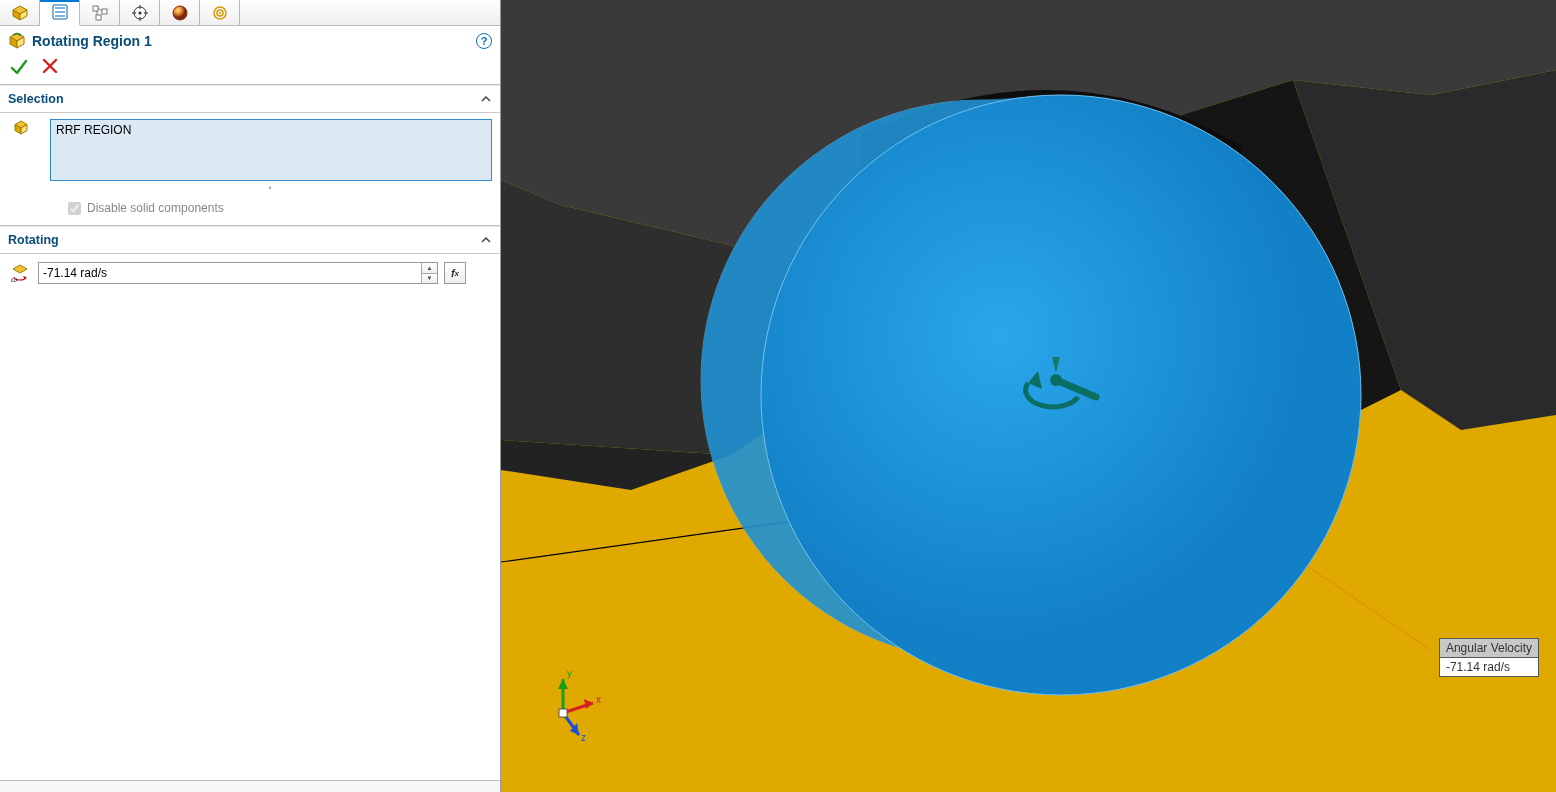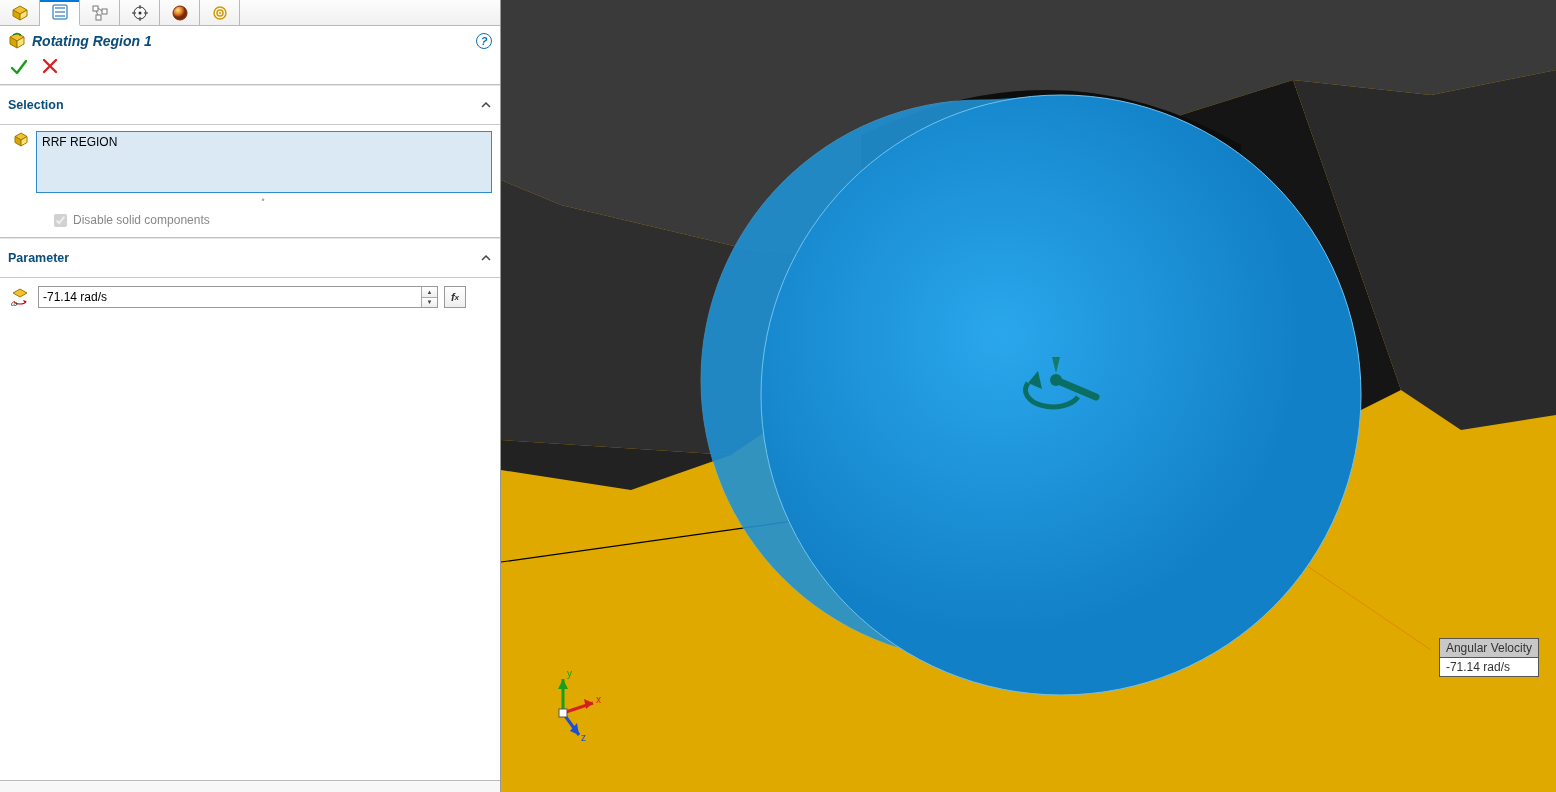--- a/index.html
+++ b/index.html
@@ -39,21 +39,20 @@
   }
   .tab.active {
     background: #fff;
     border-bottom: 2px solid #fff;
     box-shadow: inset 0 2px 0 #0078d7;
   }
   .header-row {
     display: flex;
     align-items: center;
     padding: 6px 8px 4px 8px;
-    font-style: italic;
   }
   .header-title {
     font-weight: bold;
     font-size: 14px;
     margin-left: 6px;
     flex: 1;
     color: #0a4d7a;
   }
   .header-help {
     width: 16px; height: 16px;
@@ -70,37 +69,37 @@
     padding: 4px 10px 8px 10px;
   }
   .divider {
     height:1px;
     background:#c0c0c0;
     margin: 0;
   }
   .section-header {
     display:flex;
     align-items:center;
-    padding: 12px 8px;
+    padding: 6px 8px;
     border-bottom:1px solid #c9c9c9;
     border-top:1px solid #e6e6e6;
     background:#fff;
     justify-content:center;
   }
   .section-header .title {
     font-weight:600;
     color:#0a4d7a;
     flex:1;
     font-size:12.5px;
   }
   .chevron {
     width:12px;height:12px;
   }
   .selection-body {
-    padding: 6px 8px 10px 36px;
+    padding: 6px 8px 10px 50px;
     position: relative;
   }
   .selection-icon-cell {
     position: absolute;
     left: 10px;
     top: 6px;
     width: 22px;
     display:flex;
     justify-content:center;
   }
@@ -323,21 +322,21 @@
     </div>
     <div class="drag-dot">•</div>
     <label class="checkbox-row">
       <input type="checkbox" checked="" disabled="" style="">
       <span>Disable solid components</span>
     </label>
   </div>
   <div class="divider"></div>
 
   <div class="section-header">
-    <span class="title">Parameter</span>
+    <span class="title">Rotating</span>
     <svg class="chevron" viewBox="0 0 12 12">
         <path d="M2 8 L6 4 L10 8" fill="none" stroke="#444" stroke-width="1.5"></path>
       </svg>
   </div>
   <div class="param-body">
     <div class="param-icon-cell">
       <svg width="22" height="22" viewBox="0 0 22 22">
           <polygon points="11,3 18,7 11,11 4,7" fill="#f2c031" stroke="#9e7a00"></polygon>
           <path d="M5 15 A6 3 0 0 0 17 15" fill="none" stroke="#c00" stroke-width="1.2"></path>
           <polygon points="17,15 14,14 15.5,17" fill="#c00"></polygon>

